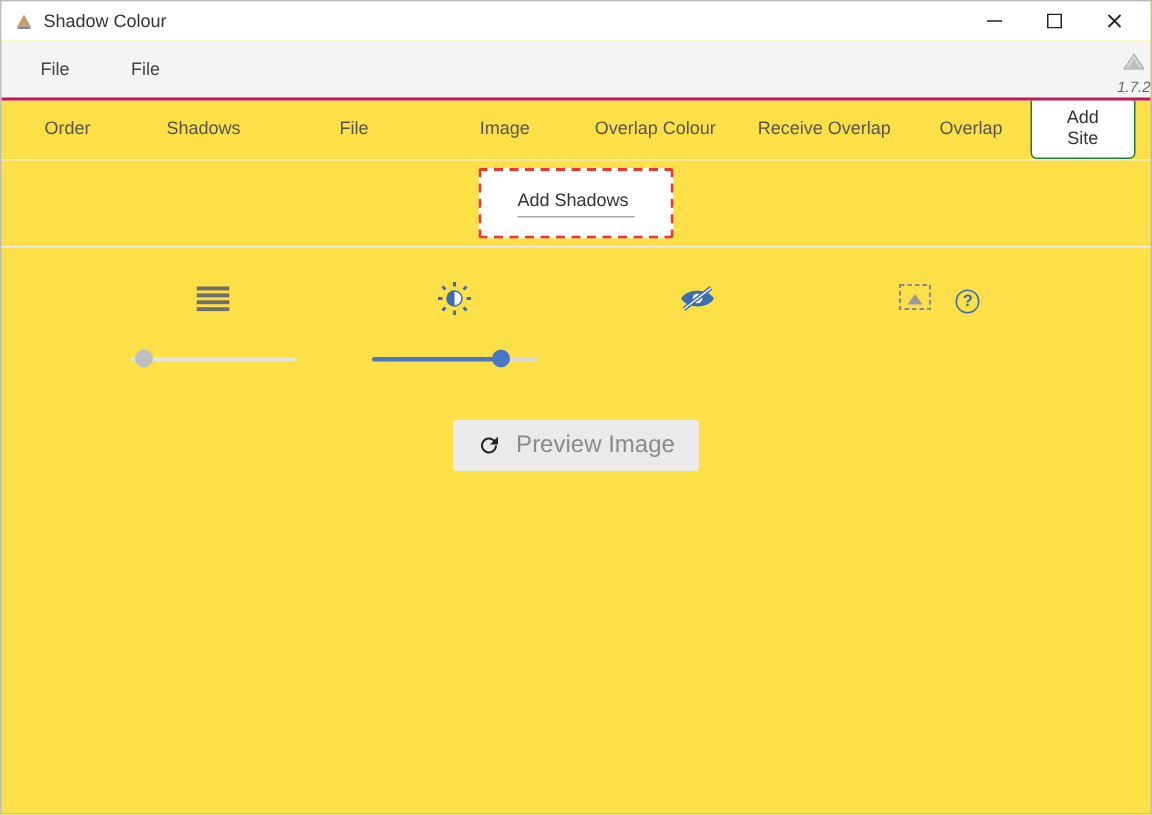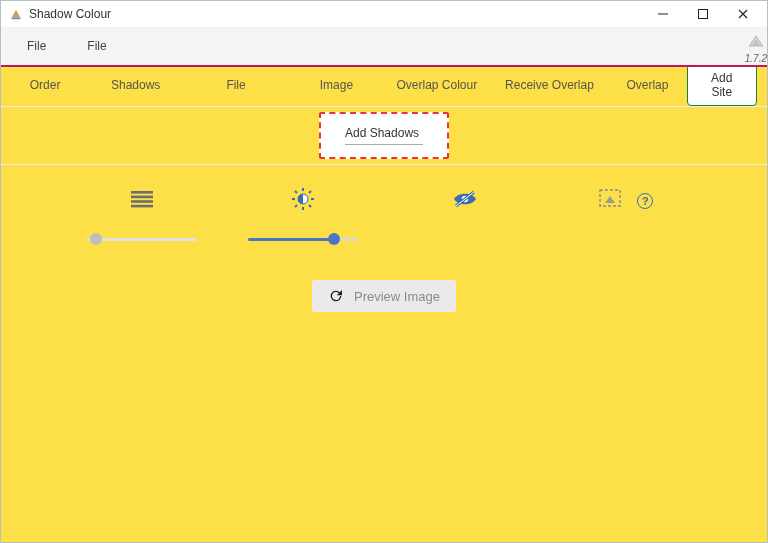--- a/index.html
+++ b/index.html
@@ -171,21 +171,21 @@
     background:#4a76c6; border-radius:2px;
   }
   
   .preview-row {
     margin-top: 34px;
     display:flex; justify-content:center;
   }
   .preview-btn {
     background:#eaeaea;
     color:#8a8a8a;
-    font-size:13px;
+    font-size:16px;
     padding: 8px 16px;
     border-radius: 3px;
     display:flex; align-items:center; gap:10px;
     border:none;
   }
   .preview-btn .ricon { color:#333; display:flex; }
   .help-circle {
     width:16px;height:16px;border:1.5px solid #3b6db3;border-radius:50%;
     display:flex;align-items:center;justify-content:center;
     font-size:11px;color:#3b6db3;font-weight:600;

